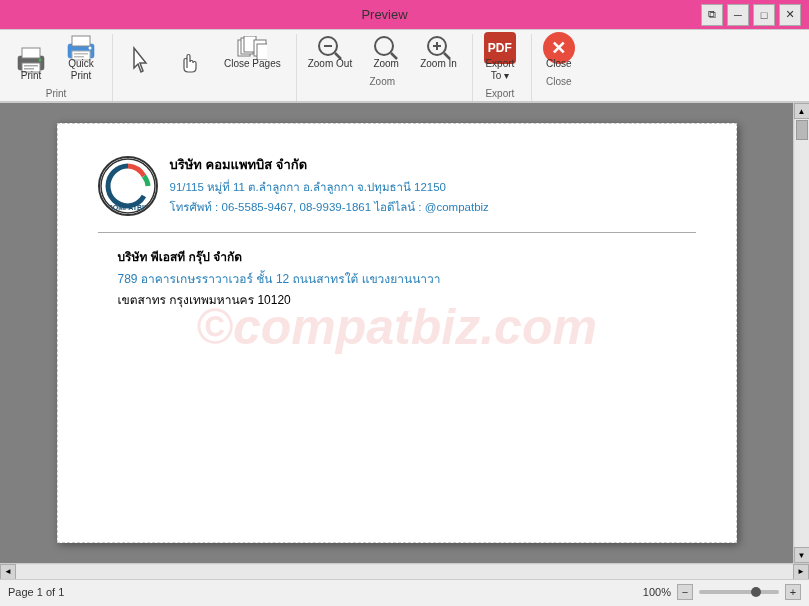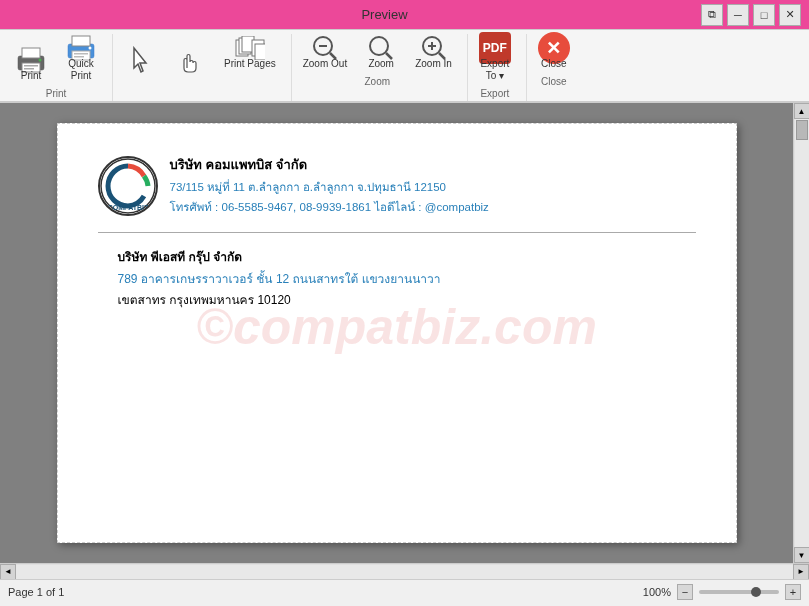--- a/index.html
+++ b/index.html
@@ -381,21 +381,21 @@
       <div class="tool-btn">
         <div class="icon-area">
           <svg width="30" height="24" viewBox="0 0 30 24">
             <rect x="1" y="4" width="12" height="16" fill="white" stroke="#777" stroke-width="1"></rect>
             <rect x="4" y="2" width="12" height="16" fill="white" stroke="#777" stroke-width="1"></rect>
             <rect x="7" y="0" width="12" height="16" fill="white" stroke="#777" stroke-width="1"></rect>
             <rect x="17" y="4" width="12" height="16" fill="white" stroke="#777" stroke-width="1"></rect>
             <rect x="20" y="8" width="12" height="16" fill="white" stroke="#777" stroke-width="1"></rect>
           </svg>
         </div>
-        <span class="btn-label">Print Pages</span>
+        <span class="btn-label">Close Pages</span>
       </div>
     </div>
     <span class="toolbar-group-label"></span>
   </div>
 
   <div class="toolbar-group">
     <div class="toolbar-group-buttons">
       <div class="tool-btn">
         <div class="icon-area">
           <svg width="28" height="28" viewBox="0 0 28 28">
@@ -473,21 +473,21 @@
 
                 <path d="M28,8 A20,20 0 1,0 28,48 A20,20 0 0,0 44,38" fill="none" stroke="#1a5276" stroke-width="5"></path>
 
                 <path d="M28,8 A20,20 0 0,1 44,18" fill="none" stroke="#e74c3c" stroke-width="5"></path>
                 <path d="M44,18 A20,20 0 0,1 48,28" fill="none" stroke="#27ae60" stroke-width="5"></path>
                 <text x="28" y="52" text-anchor="middle" font-size="7" font-weight="bold" fill="#1a5276" font-family="Arial">COMPATBIZ</text>
               </svg>
             </div>
             <div class="company-info">
               <div class="company-name">บริษัท คอมแพทบิส จำกัด</div>
-              <div class="company-addr">73/115 หมู่ที่ 11 ต.ลำลูกกา อ.ลำลูกกา จ.ปทุมธานี 12150</div>
+              <div class="company-addr">91/115 หมู่ที่ 11 ต.ลำลูกกา อ.ลำลูกกา จ.ปทุมธานี 12150</div>
               <div class="company-phone">
                 <span>โทรศัพท์ : 06-5585-9467, 08-9939-1861</span>
                 <span>ไอดีไลน์ : @compatbiz</span>
               </div>
             </div>
           </div>
 
           <hr class="divider-line">
 
 

